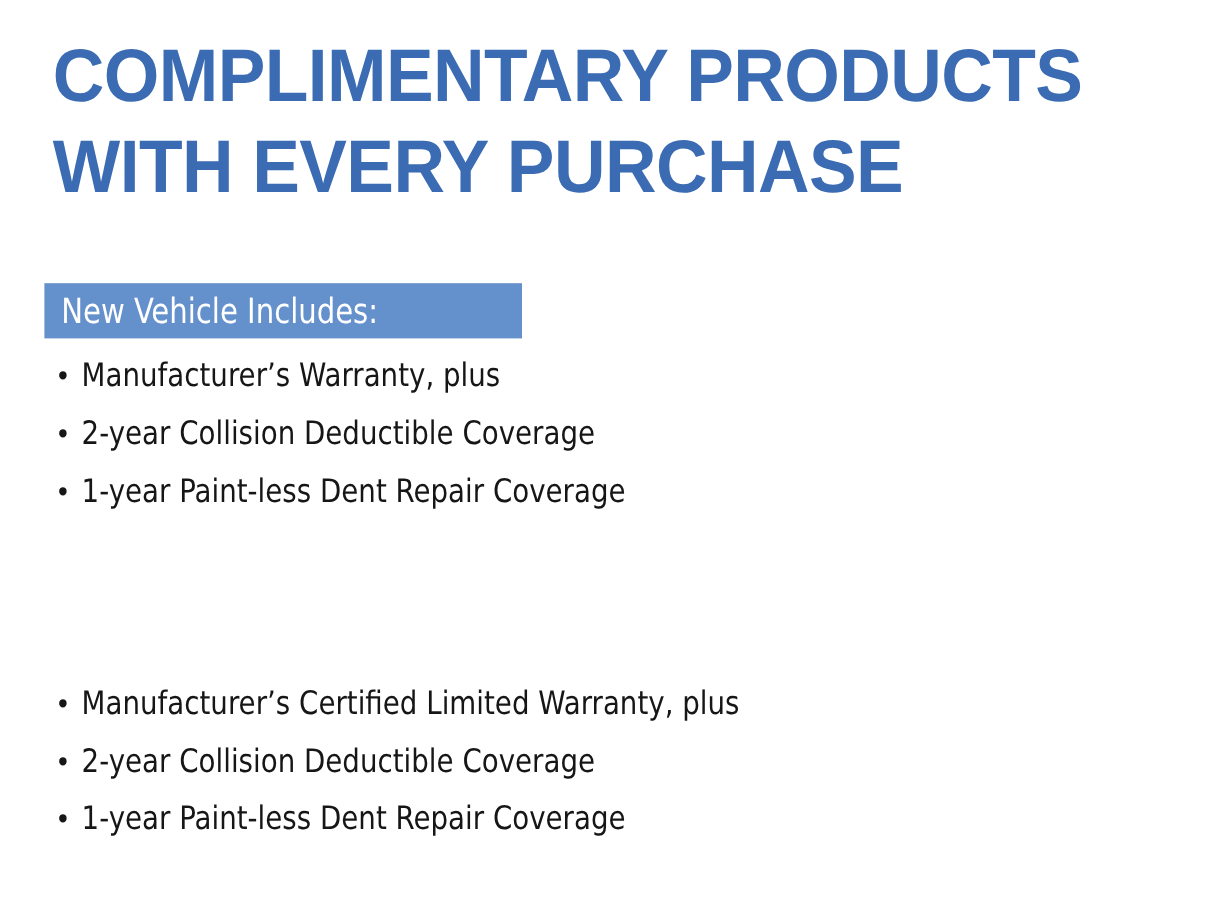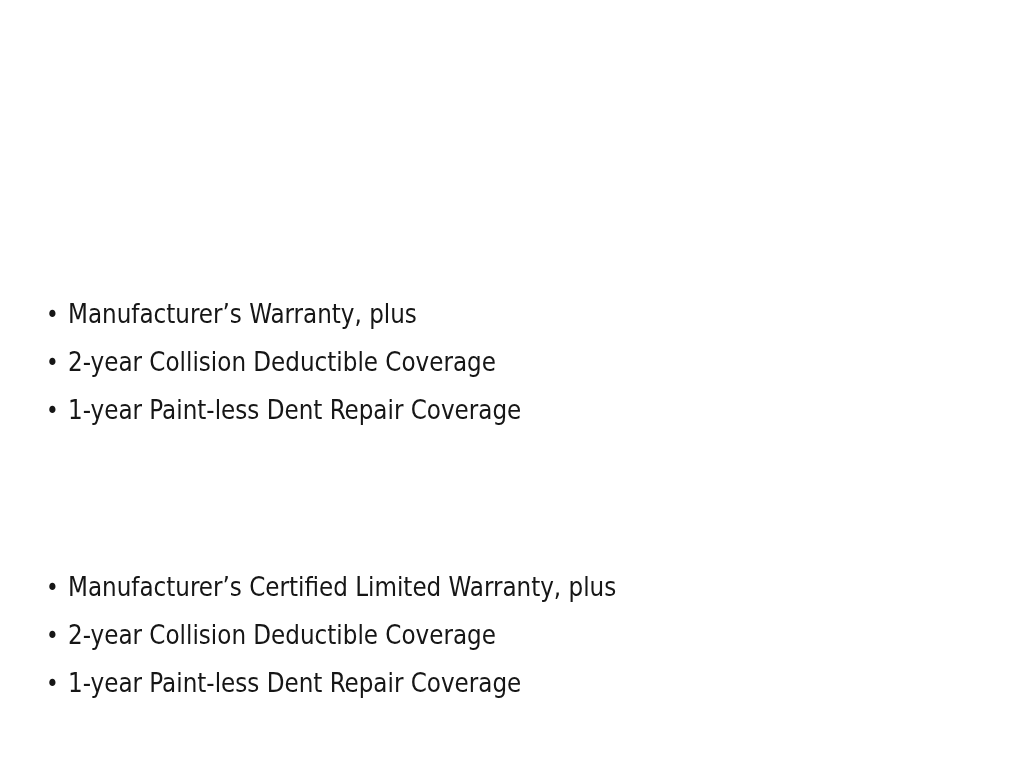--- a/index.html
+++ b/index.html
@@ -115,21 +115,28 @@
     transform: scaleX(0.95);
     transform-origin: left center;
     line-height: 34px;
   }
 </style>
 </head>
 <body>
 
 <div class="slide">
 
+  <div class="title-block">
+    <span class="title-line">COMPLIMENTARY PRODUCTS</span>
+    <span class="title-line">WITH EVERY PURCHASE</span>
+  </div>
 
+  <div class="bar" id="bar-new">
+    <span class="bar-label">New Vehicle Includes:</span>
+  </div>
 
   <ul class="bullet-list" id="list-new">
     <li class="bullet-item">
       <span class="bullet-dot">•</span>
       <span class="bullet-text">Manufacturer’s Warranty, plus</span>
     </li>
     <li class="bullet-item">
       <span class="bullet-dot">•</span>
       <span class="bullet-text">2-year Collision Deductible Coverage</span>
     </li>

